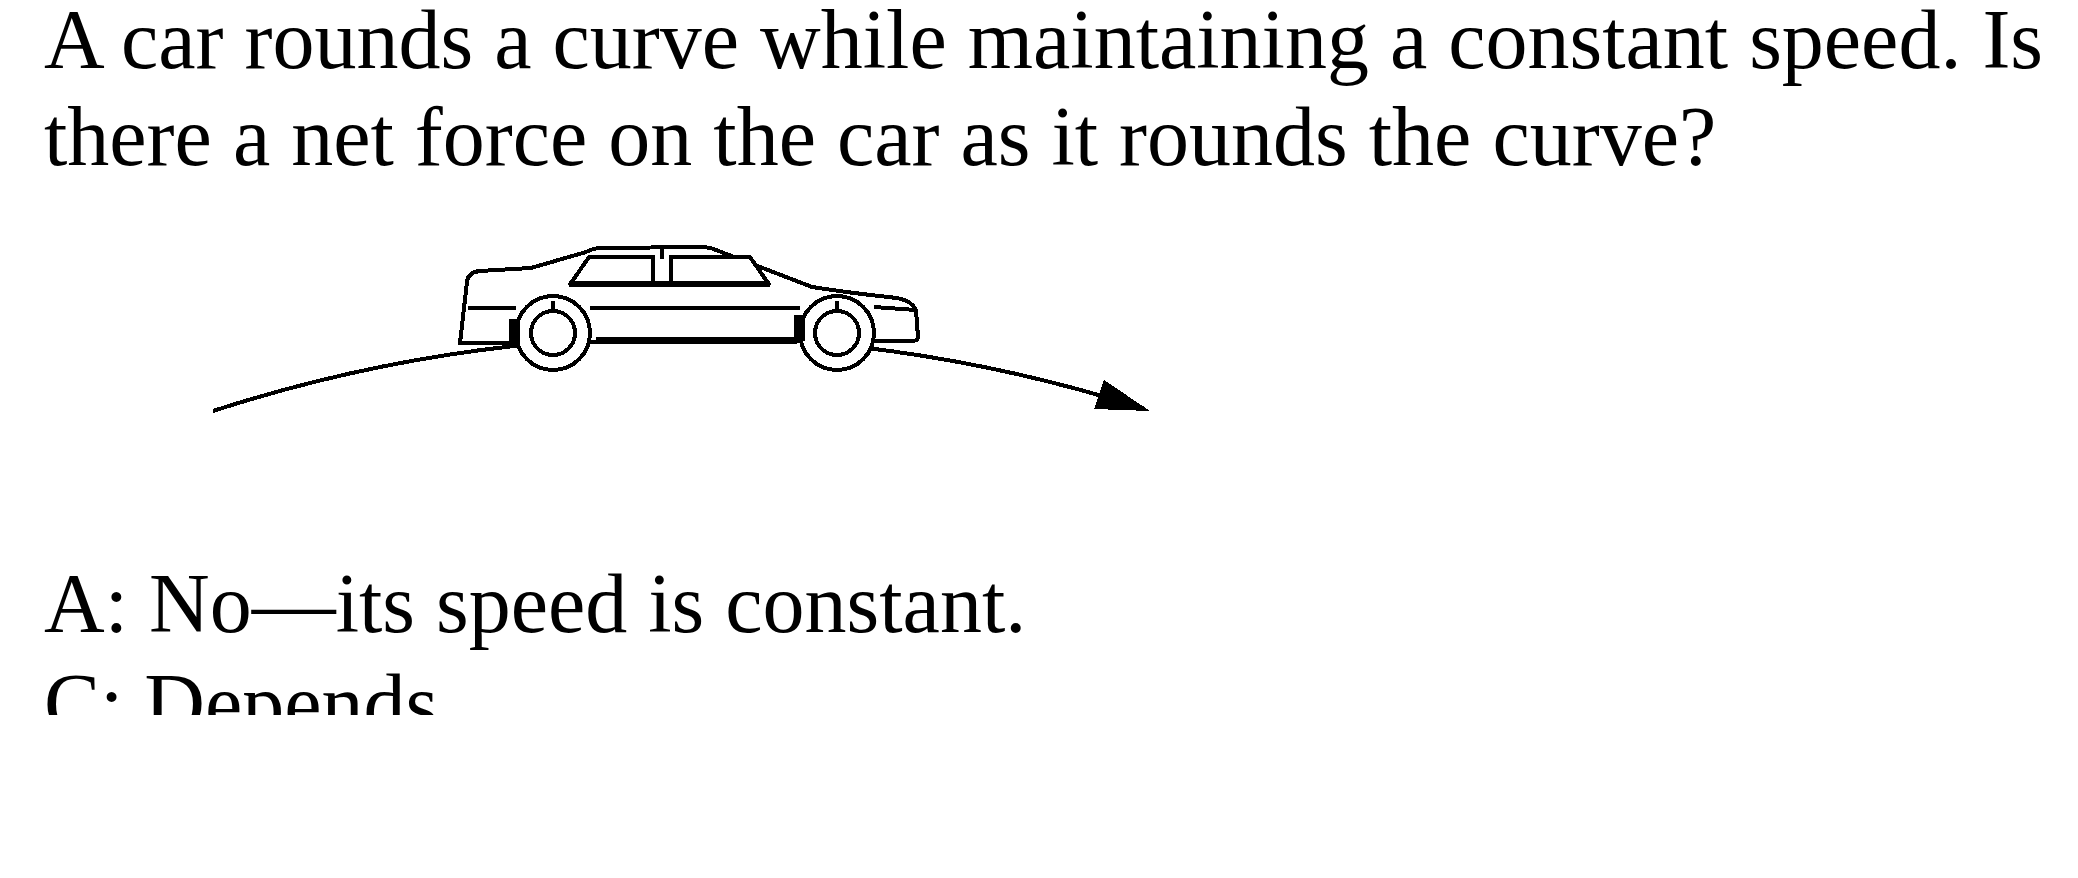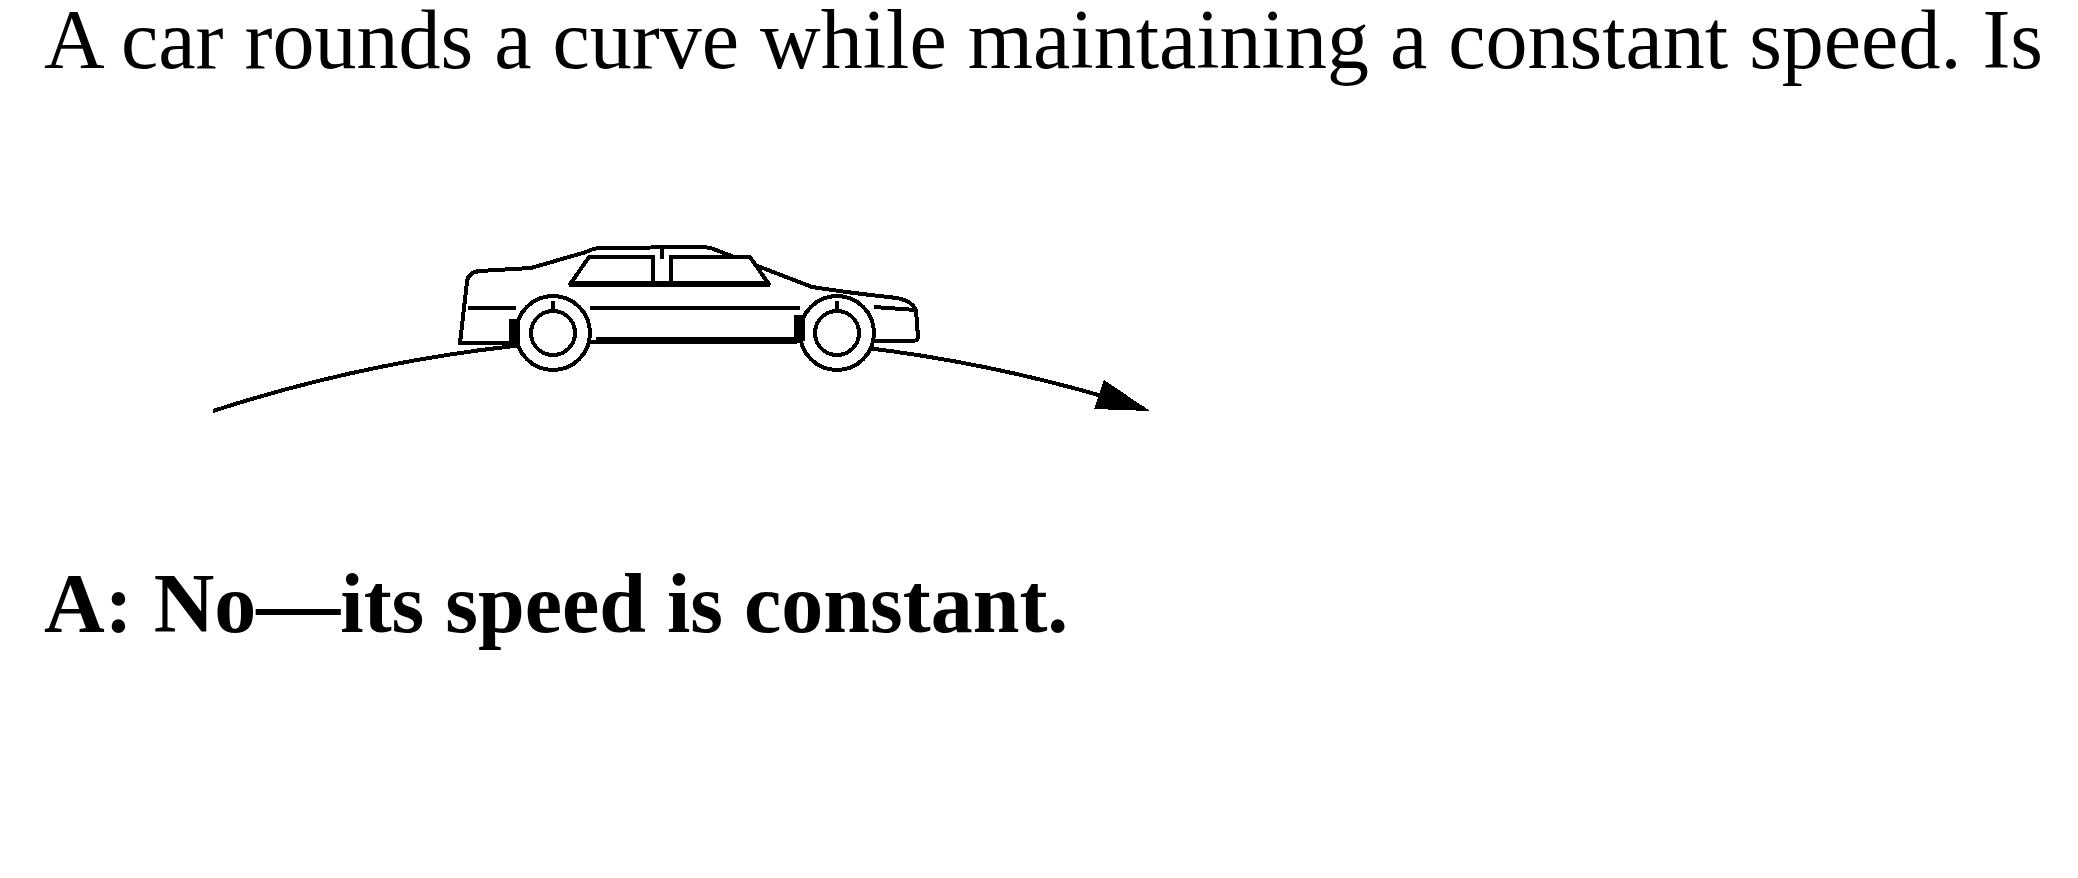--- a/index.html
+++ b/index.html
@@ -23,30 +23,30 @@
     left:150px;top:225px;
     width:1050px;height:200px;
   }
   .figure svg{display:block;width:1050px;height:200px;}
   .options{
     position:absolute;
     left:44px;top:554px;
     font-size:84px;
     line-height:100px;
     white-space:nowrap;
-    font-weight:bold;
   }
 </style>
 </head>
 <body>
 
 <div class="slide">
 
   <div class="question">
     <div>A car rounds a curve while maintaining a constant speed. Is</div>
+    <div>there a net force on the car as it rounds the curve?</div>
   </div>
 
   <div class="figure">
     <svg viewBox="0 0 1050 200" shape-rendering="crispEdges">
 
       <path d="M 63 186 A 1520 1520 0 0 1 995 184" fill="none" stroke="#000" stroke-width="4"></path>
       <polygon points="1000,186 954,155 944,184" fill="#000" stroke="none"></polygon>
 
       <path d="M 310 118 L 317 57 Q 318 47 330 46 L 381 43 L 436 27 Q 443 23 452 23
                L 550 22 Q 560 22 566 25 L 662 62 Q 700 68 747 73 Q 762 76 766 85
@@ -76,15 +76,16 @@
       <g>
         <polygon points="421,58 439,32 503,32 503,58" fill="#ffffff" stroke="#000" stroke-width="4"></polygon>
         <polygon points="521,32 600,32 618,58 521,58" fill="#ffffff" stroke="#000" stroke-width="4"></polygon>
         <path d="M 419 59 H 620" fill="none" stroke="#000" stroke-width="6"></path>
       </g>
     </svg>
   </div>
 
   <div class="options">
     <div>A: No—its speed is constant.</div>
+    <div>C: Depends</div>
   </div>
 
 </div>
 
 </body></html>

